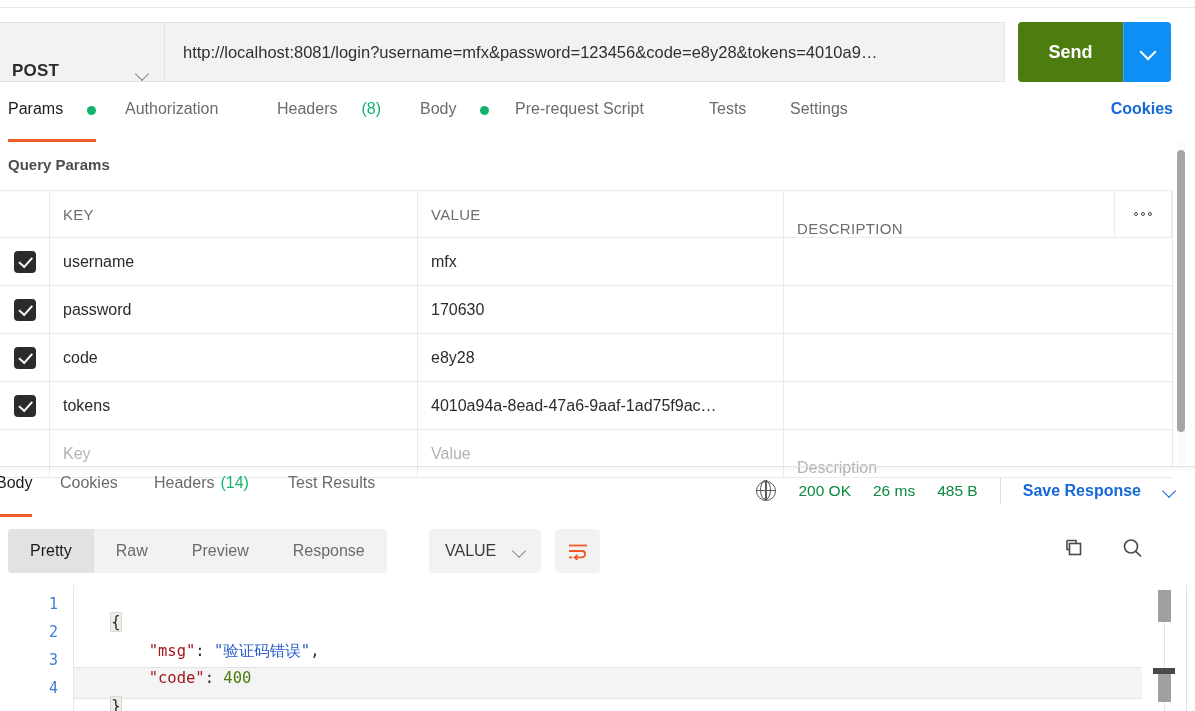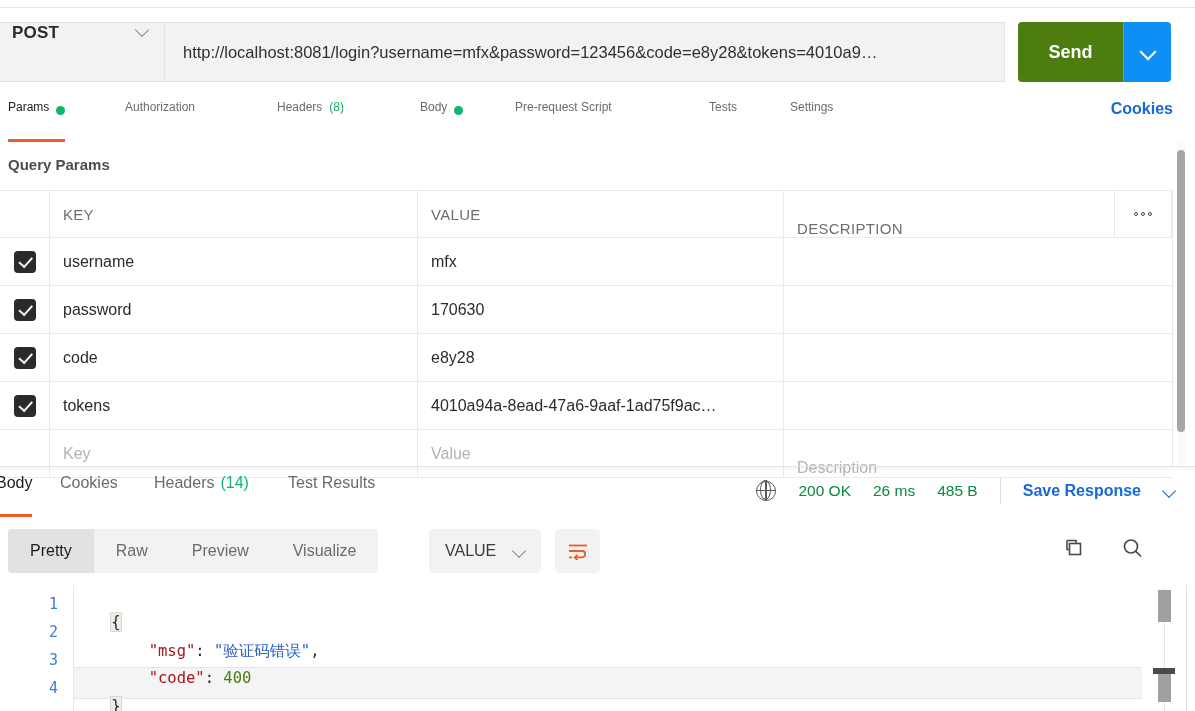--- a/index.html
+++ b/index.html
@@ -16,21 +16,21 @@
 
   
   .top-hairline { position: absolute; left: 0; top: 7px; width: 1195px; height: 1px; background: #e6e6e6; }
 
   
   .urlbar { position: absolute; left: 0; top: 22px; width: 1195px; height: 60px; }
 
   .method-box {
     position: absolute; left: 0; top: 0; width: 165px; height: 60px;
     background: #f2f2f2; border: 1px solid #e3e3e3; border-left: none;
-    display: flex; align-items: flex-start; justify-content: space-between;
+    display: flex; align-items: flex-end; justify-content: space-between;
     padding: 0 14px 0 12px;
   }
   .method-label { font-size: 17px; font-weight: bold; color: #2b2b2b; letter-spacing: .2px; }
   .chev { width: 14px; height: 14px; position: relative; }
   .chev::before {
     content: ""; position: absolute; left: 1px; top: 2px;
     width: 9px; height: 9px; border-right: 1.6px solid #8a8a8a; border-bottom: 1.6px solid #8a8a8a;
     transform: rotate(45deg);
   }
   .url-input-wrap {
@@ -58,21 +58,21 @@
   .send-caret .chev-w { width: 14px; height: 14px; position: relative; }
   .send-caret .chev-w::before {
     content: ""; position: absolute; left: 1px; top: 1px; width: 10px; height: 10px;
     border-right: 2px solid #fff; border-bottom: 2px solid #fff; transform: rotate(45deg);
   }
 
   
   .req-tabs { position: absolute; left: 0; top: 100px; width: 1195px; height: 38px; }
   .rtab {
     position: absolute; top: 0; height: 38px; display: flex; align-items: flex-start;
-    gap: 7px; font-size: 12px; color: #6b6b6b; cursor: pointer; white-space: nowrap;
+    gap: 24px; font-size: 16px; color: #6b6b6b; cursor: pointer; white-space: nowrap;
   }
   .rtab.active { color: #1c1c1c; }
   .rtab .underline {
     position: absolute; left: 0; bottom: -4px; height: 3px; background: #ef5b25; width: 100%;
   }
   .dot-green { width: 9px; height: 9px; border-radius: 50%; background: #13b46b; display: inline-block; margin-top: 6px; }
   .count-green { color: #13b46b; }
   .cookies-link {
     position: absolute; right: 22px; top: 0; font-size: 16px; color: #1668d6; font-weight: bold;
     cursor: pointer;
@@ -379,21 +379,21 @@
     <span class="stat">485 B</span>
     <span class="vsep"></span>
     <span class="save-resp">Save Response</span>
     <span class="chev-blue"></span>
   </div>
 
   <div class="fmt-group">
     <div class="fmt active">Pretty</div>
     <div class="fmt">Raw</div>
     <div class="fmt">Preview</div>
-    <div class="fmt">Visualize</div>
+    <div class="fmt">Response</div>
   </div>
 
   <div class="lang-sel">
     <span class="lbl">VALUE</span>
     <span class="chev"></span>
   </div>
 
   <div class="wrap-btn">
     <svg width="22" height="18" viewBox="0 0 22 18">
       <line x1="2" y1="3.5" x2="20" y2="3.5" stroke="#ef5b25" stroke-width="1.8"></line>

